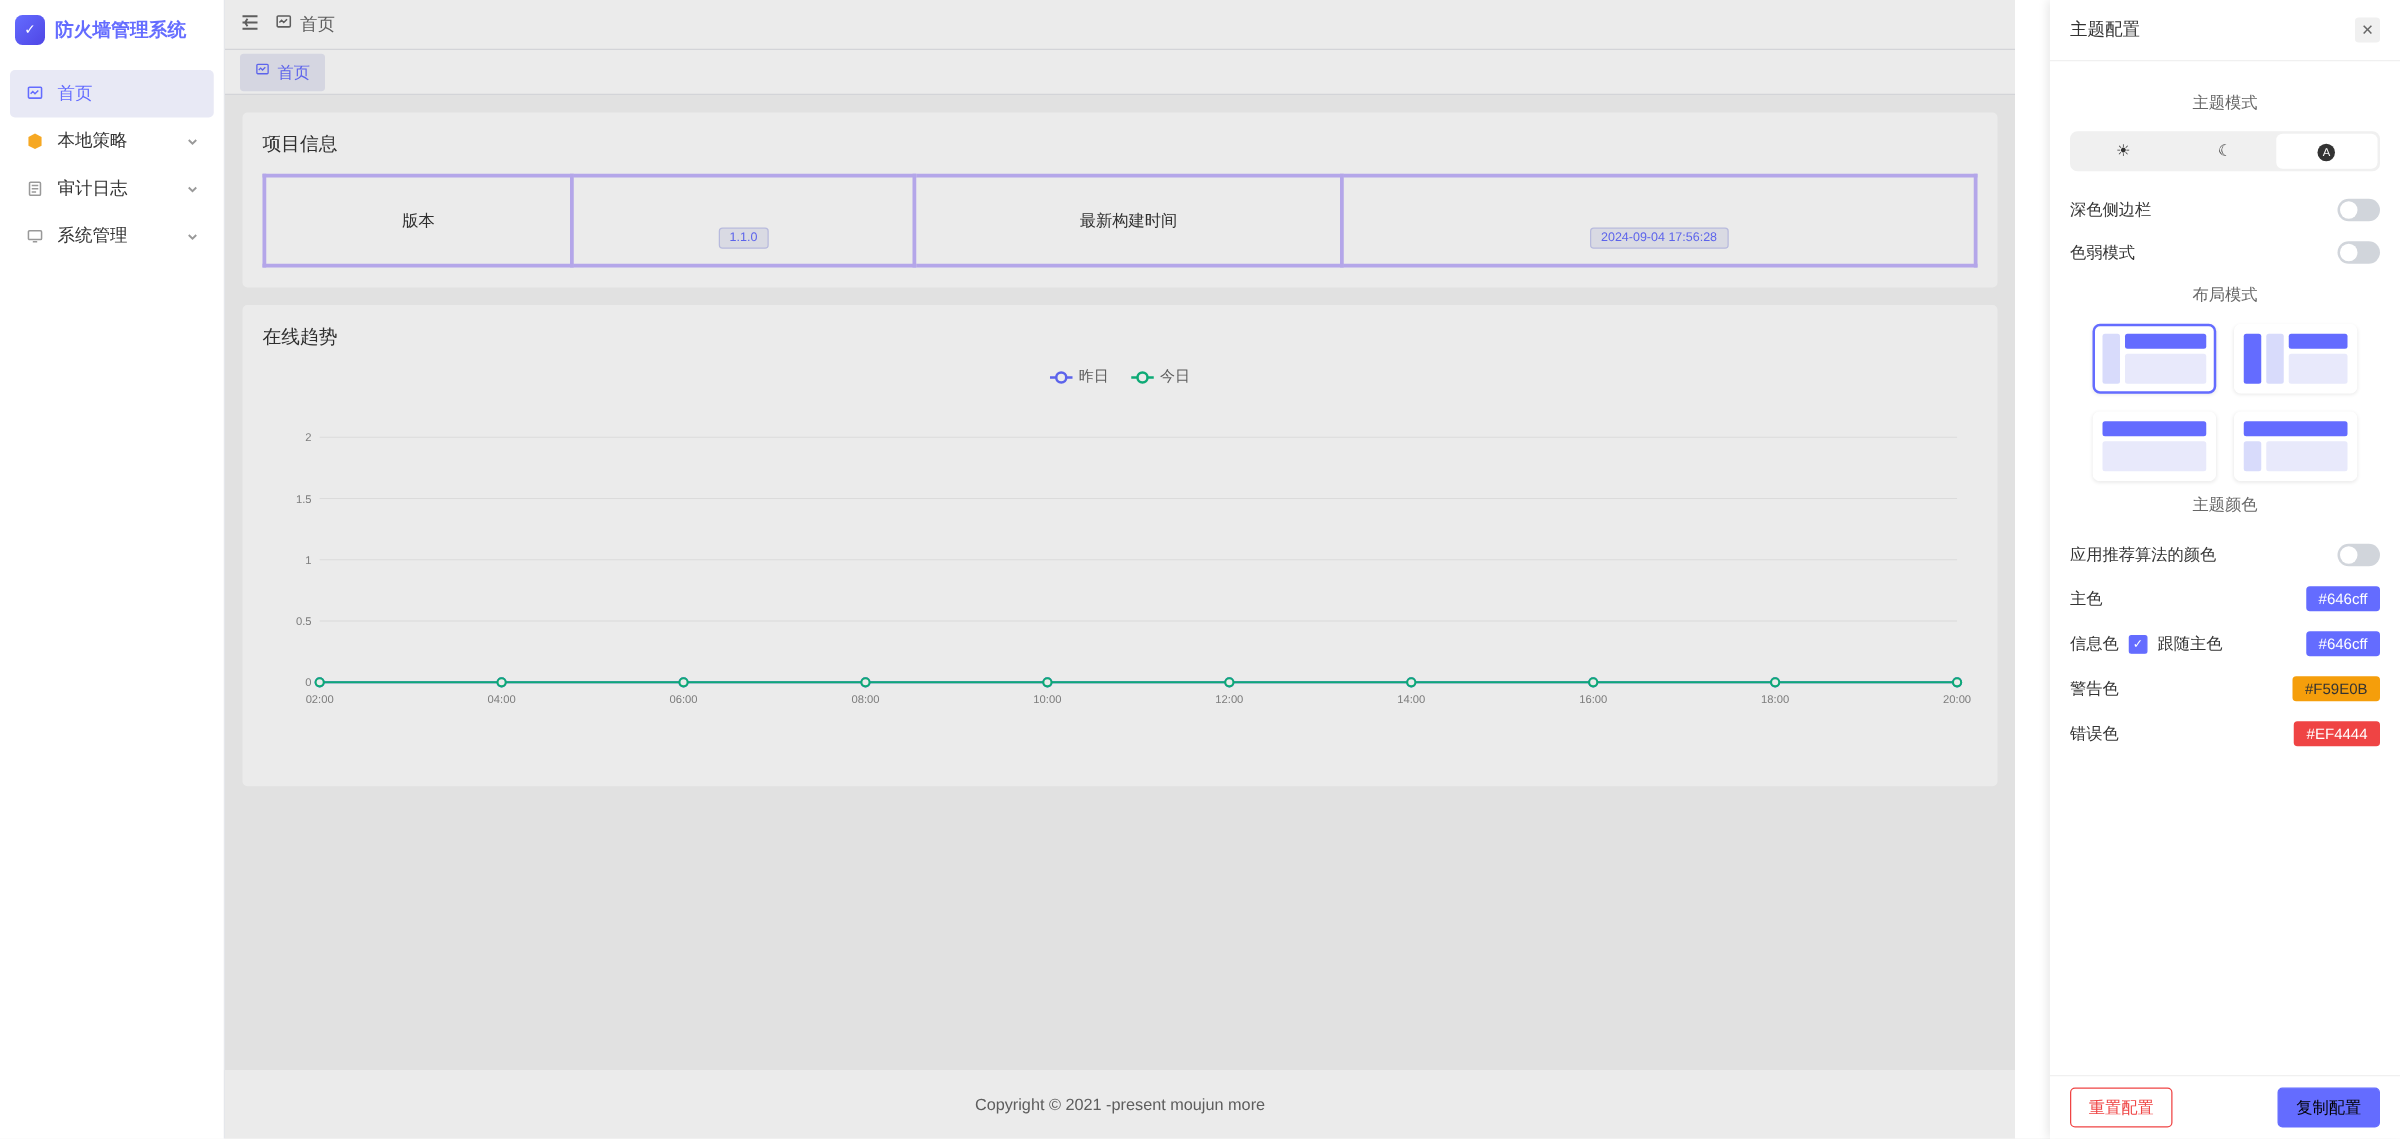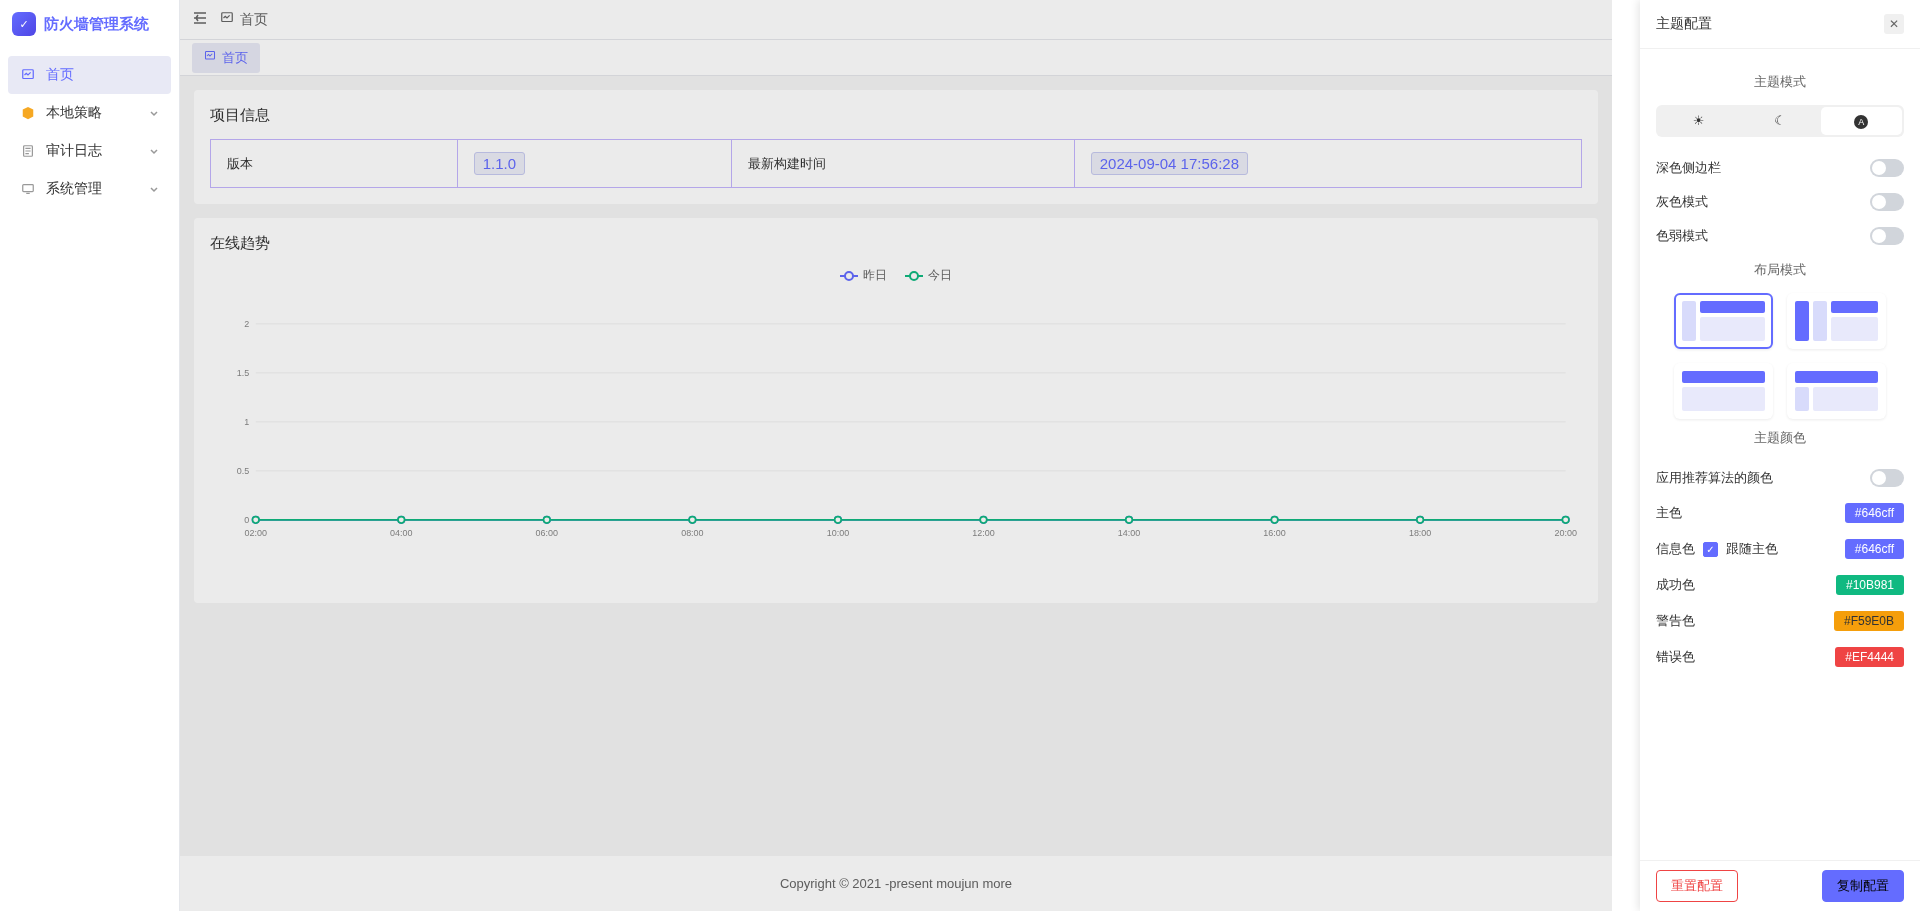--- a/index.html
+++ b/index.html
@@ -24,22 +24,22 @@
     .topbar { height: 40px; background: #fff; border-bottom: 1px solid #e5e7eb; display: flex; align-items: center; padding: 0 12px; gap: 12px; }
     .collapse-icon { cursor: pointer; }
     .breadcrumb { display: flex; align-items: center; gap: 6px; color: #666; }
     .tabs { height: 36px; background: #fff; border-bottom: 1px solid #e5e7eb; display: flex; align-items: center; padding: 0 12px; gap: 6px; }
     .tab { display: flex; align-items: center; gap: 6px; padding: 6px 12px; background: #e8e9f5; border-radius: 3px; color: #646cff; cursor: pointer; font-size: 13px; }
     
     .content { flex: 1; padding: 14px; overflow: auto; }
     .card { background: #fff; border-radius: 4px; padding: 16px; margin-bottom: 14px; }
     .card-title { font-size: 15px; margin-bottom: 14px; }
     .table { width: 100%; border-collapse: collapse; border: 1px solid #e5e7eb; }
-    .table td { padding: 12px 16px; border: 1px solid #c4b5fd; font-size: 13px; }
-    .tag { display: inline-block; padding: 2px 8px; background: #ecedf7; color: #646cff; border: 1px solid #c7caf0; border-radius: 3px; font-size: 15px; }
+    .table td { padding: 12px 16px; border: 3px solid #c4b5fd; font-size: 13px; text-align: center; }
+    .tag { display: inline-block; padding: 2px 8px; background: #ecedf7; color: #646cff; border: 1px solid #c7caf0; border-radius: 3px; font-size: 10px; margin-top: 28px; }
     .link { color: #646cff; cursor: pointer; }
     
     .chart-wrap { position: relative; height: 320px; }
     .legend { display: flex; justify-content: center; gap: 18px; margin-bottom: 6px; font-size: 12px; color: #666; align-items: flex-end; }
     .legend-item { display: flex; align-items: center; gap: 5px; }
     .legend-marker { width: 18px; height: 2px; position: relative; }
     .legend-marker::after { content: ''; position: absolute; width: 6px; height: 6px; border-radius: 50%; border: 2px solid; background: #fff; top: 50%; left: 50%; transform: translate(-50%, -50%); }
     .chart-svg { width: 100%; height: 280px; }
     
     .footer { text-align: center; padding: 20px; color: #666; font-size: 13px; background: #fff; }
@@ -271,24 +271,20 @@
       <div class="mode-tabs">
         <div class="mode-tab"><span>☀</span></div>
         <div class="mode-tab"><span>☾</span></div>
         <div class="mode-tab active"><span style="background:#333;color:#fff;border-radius:50%;width:14px;height:14px;display:inline-flex;align-items:center;justify-content:center;font-size:9px">A</span></div>
       </div>
       <div class="row">
         <span>深色侧边栏</span>
         <span class="switch"></span>
       </div>
       <div class="row">
-        <span>灰色模式</span>
-        <span class="switch"></span>
-      </div>
-      <div class="row">
         <span>色弱模式</span>
         <span class="switch"></span>
       </div>
 
       <div class="sec-title">布局模式</div>
       <div class="layout-grid">
         <div class="layout-opt active">
           <div class="lo-side"></div>
             <div class="lo-main">
               <div class="lo-top"></div>
@@ -331,24 +327,20 @@
       </div>
       <div class="color-row">
         <span class="color-left">
           <span>信息色</span>
           <span class="checkbox">✓</span>
           <span>跟随主色</span>
         </span>
         <span class="color-swatch" style="background:#646cff">#646cff</span>
       </div>
       <div class="color-row">
-        <span>成功色</span>
-        <span class="color-swatch" style="background:#10B981">#10B981</span>
-      </div>
-      <div class="color-row">
         <span>警告色</span>
         <span class="color-swatch" style="background:#F59E0B;color:#333">#F59E0B</span>
       </div>
       <div class="color-row">
         <span>错误色</span>
         <span class="color-swatch" style="background:#EF4444">#EF4444</span>
       </div>
     </div>
     <div class="drawer-footer">
       <button class="btn btn-danger">重置配置</button>

